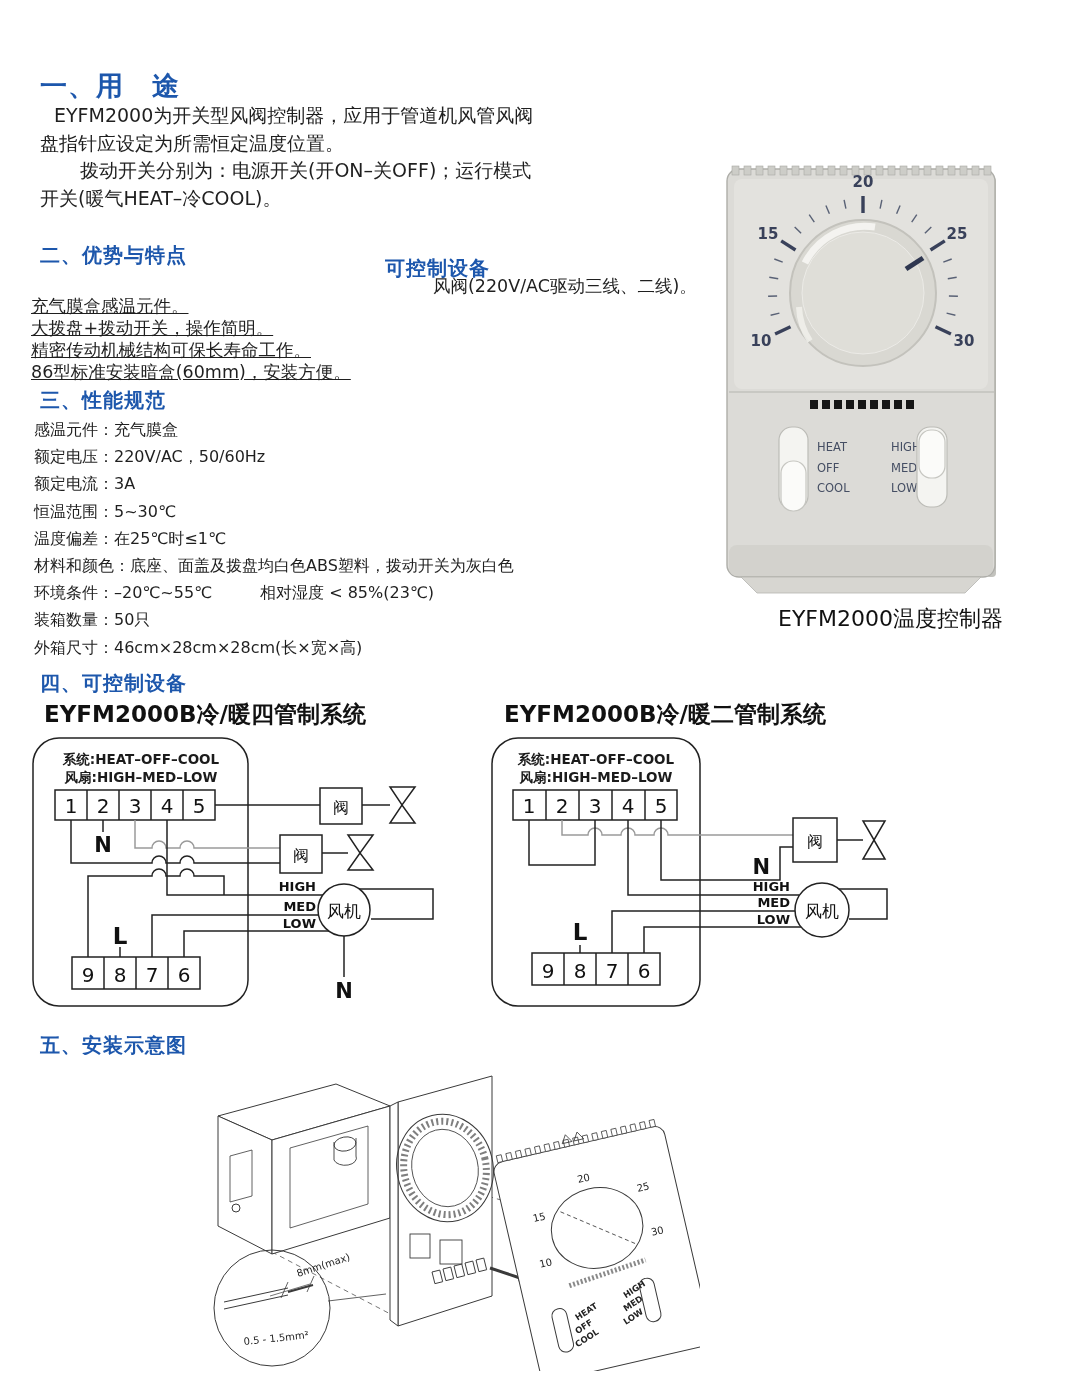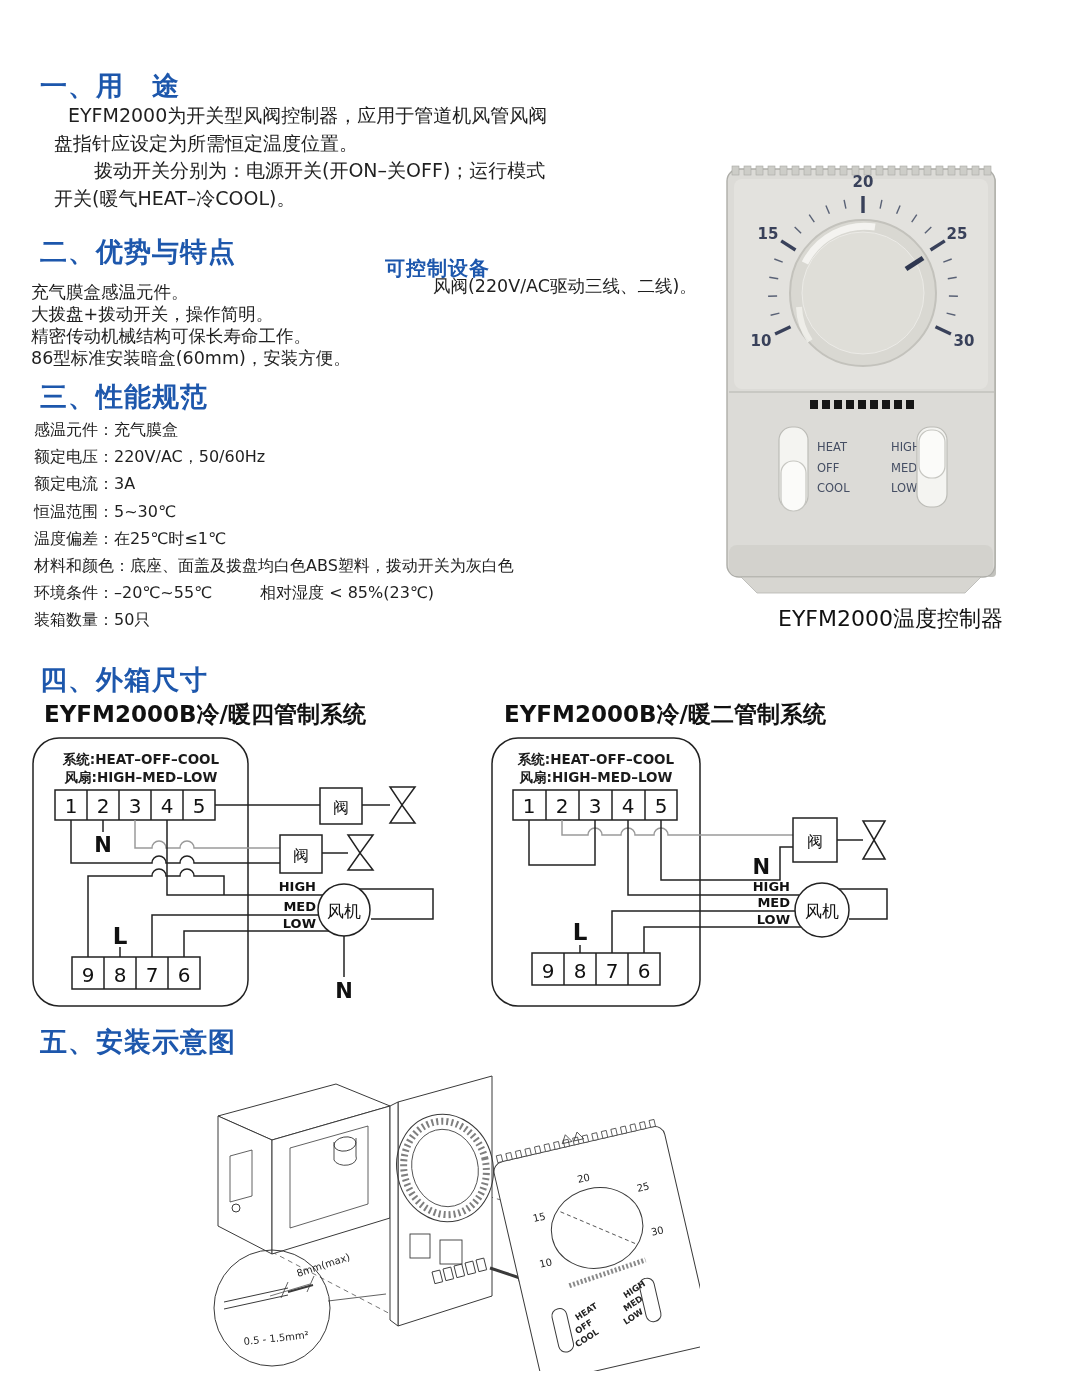--- a/index.html
+++ b/index.html
@@ -1,63 +1,64 @@
 <!DOCTYPE html>
 <html><head>
 <meta charset="utf-8">
 <style>
   html,body{margin:0;padding:0;}
   body{width:1067px;height:1373px;position:relative;background:#ffffff;
        font-family:"DejaVu Sans","Liberation Sans",sans-serif;color:#1f1f1f;overflow:hidden;}
   .abs{position:absolute;}
   .h-blue{color:#1d57ac;font-weight:600;letter-spacing:1px;}
   .h1{font-size:27px;}
-  .h2{font-size:27px;}
+  .h2{font-size:20px;margin-top:8px;}
   .para div{font-size:19px;line-height:27.5px;white-space:nowrap;}
   .ind1{padding-left:14px;}
   .ind2{padding-left:40px;}
   .feat div{font-size:17.5px;line-height:22px;white-space:nowrap;}
   .specs div{font-size:16px;line-height:27.2px;white-space:nowrap;}
   .dev-title{font-size:20px;}
   .dev-line{font-size:17.5px;}
   .dtitle{font-size:23px;font-weight:700;color:#111;white-space:nowrap;}
   .caption{font-size:22px;color:#111;text-align:right;white-space:nowrap;}
   svg text{font-family:"DejaVu Sans","Liberation Sans",sans-serif;}
 </style>
 </head>
 <body>
 
 <div class="abs h-blue h1" style="left:40px;top:68px;">一、用　途</div>
-<div class="abs para" style="left:54px;top:102px;">
+<div class="abs para" style="left:40px;top:102px;">
   <div class="ind1">EYFM2000为开关型风阀控制器，应用于管道机风管风阀</div>
   <div>盘指针应设定为所需恒定温度位置。</div>
   <div class="ind2">拨动开关分别为：电源开关(开ON–关OFF)；运行模式</div>
   <div>开关(暖气HEAT–冷COOL)。</div>
 </div>
 
 <div class="abs h-blue h2" style="left:40px;top:234px;">二、优势与特点</div>
-<div class="abs feat" style="left:31px;top:281px;">
+<div class="abs feat" style="left:31px;top:295px;text-decoration:underline;">
   <div>充气膜盒感温元件。</div>
   <div>大拨盘+拨动开关，操作简明。</div>
   <div>精密传动机械结构可保长寿命工作。</div>
   <div>86型标准安装暗盒(60mm)，安装方便。</div>
 </div>
 <div class="abs h-blue dev-title" style="left:385px;top:239px;margin-top:16px;">可控制设备</div>
 <div class="abs dev-line" style="left:385px;top:274px;margin-left:48px;">风阀(220V/AC驱动三线、二线)。</div>
 
 <div class="abs h-blue h2" style="left:40px;top:379px;">三、性能规范</div>
 <div class="abs specs" style="left:34px;top:416px;">
   <div>感温元件：充气膜盒</div>
   <div>额定电压：220V/AC，50/60Hz</div>
   <div>额定电流：3A</div>
   <div>恒温范围：5~30℃</div>
   <div>温度偏差：在25℃时≤1℃</div>
   <div>材料和颜色：底座、面盖及拨盘均白色ABS塑料，拨动开关为灰白色</div>
   <div>环境条件：–20℃~55℃　　　相对湿度 &lt; 85%(23℃)</div>
   <div>装箱数量：50只</div>
+  <div>外箱尺寸：46cm×28cm×28cm(长×宽×高)</div>
 </div>
 
 <svg class="abs" style="left:715px;top:163px;" width="285" height="450" viewBox="0 0 285 450">
   <rect x="271" y="14" width="10" height="400" rx="4" fill="#c2c2bd"></rect>
   <rect x="12" y="6" width="268" height="408" rx="12" fill="#dcdbd7" stroke="#aeaea9" stroke-width="1.4"></rect>
   <g id="top-serr">
       <rect x="17" y="3" width="7" height="9" fill="#cdcdc8" stroke="#a8a8a3" stroke-width="0.6"></rect>
       <rect x="29" y="3" width="7" height="9" fill="#cdcdc8" stroke="#a8a8a3" stroke-width="0.6"></rect>
       <rect x="41" y="3" width="7" height="9" fill="#cdcdc8" stroke="#a8a8a3" stroke-width="0.6"></rect>
       <rect x="53" y="3" width="7" height="9" fill="#cdcdc8" stroke="#a8a8a3" stroke-width="0.6"></rect>
@@ -144,21 +145,21 @@
   <text x="176" y="329" font-size="11.5" fill="#454e63">LOW</text>
   <g>
     <rect x="202" y="264" width="30" height="80" rx="13" fill="#f4f4f1" stroke="#bcbcb7" stroke-width="1.2"></rect>
     <rect x="204" y="267" width="26" height="48" rx="12" fill="#fbfbf9" stroke="#c6c6c1" stroke-width="1.2"></rect>
   </g>
   <rect x="14" y="382" width="264" height="31" rx="8" fill="#d3d2cd"></rect>
   <path d="M 26 414 L 266 414 L 250 430 L 42 430 Z" fill="#d7d6d1" stroke="#b5b5b0" stroke-width="0.8"></path>
 </svg>
 <div class="abs caption" style="left:713px;top:604px;width:290px;">EYFM2000温度控制器</div>
 
-<div class="abs h-blue h2" style="left:40px;top:662px;">四、外箱尺寸</div>
+<div class="abs h-blue h2" style="left:40px;top:662px;">四、可控制设备</div>
 <div class="abs dtitle" style="left:44px;top:699px;">EYFM2000B冷/暖四管制系统</div>
 <div class="abs dtitle" style="left:504px;top:699px;">EYFM2000B冷/暖二管制系统</div>
 
 <svg class="abs" style="left:28px;top:735px;" width="430" height="285" viewBox="0 0 430 285">
   <g stroke="#222" stroke-width="1.5" fill="none">
     <rect x="5" y="3" width="215" height="268" rx="26"></rect>
 
     <rect x="27" y="55" width="160" height="30" fill="#fff"></rect>
     <line x1="59" y1="55" x2="59" y2="85"></line>
       <line x1="91" y1="55" x2="91" y2="85"></line>

